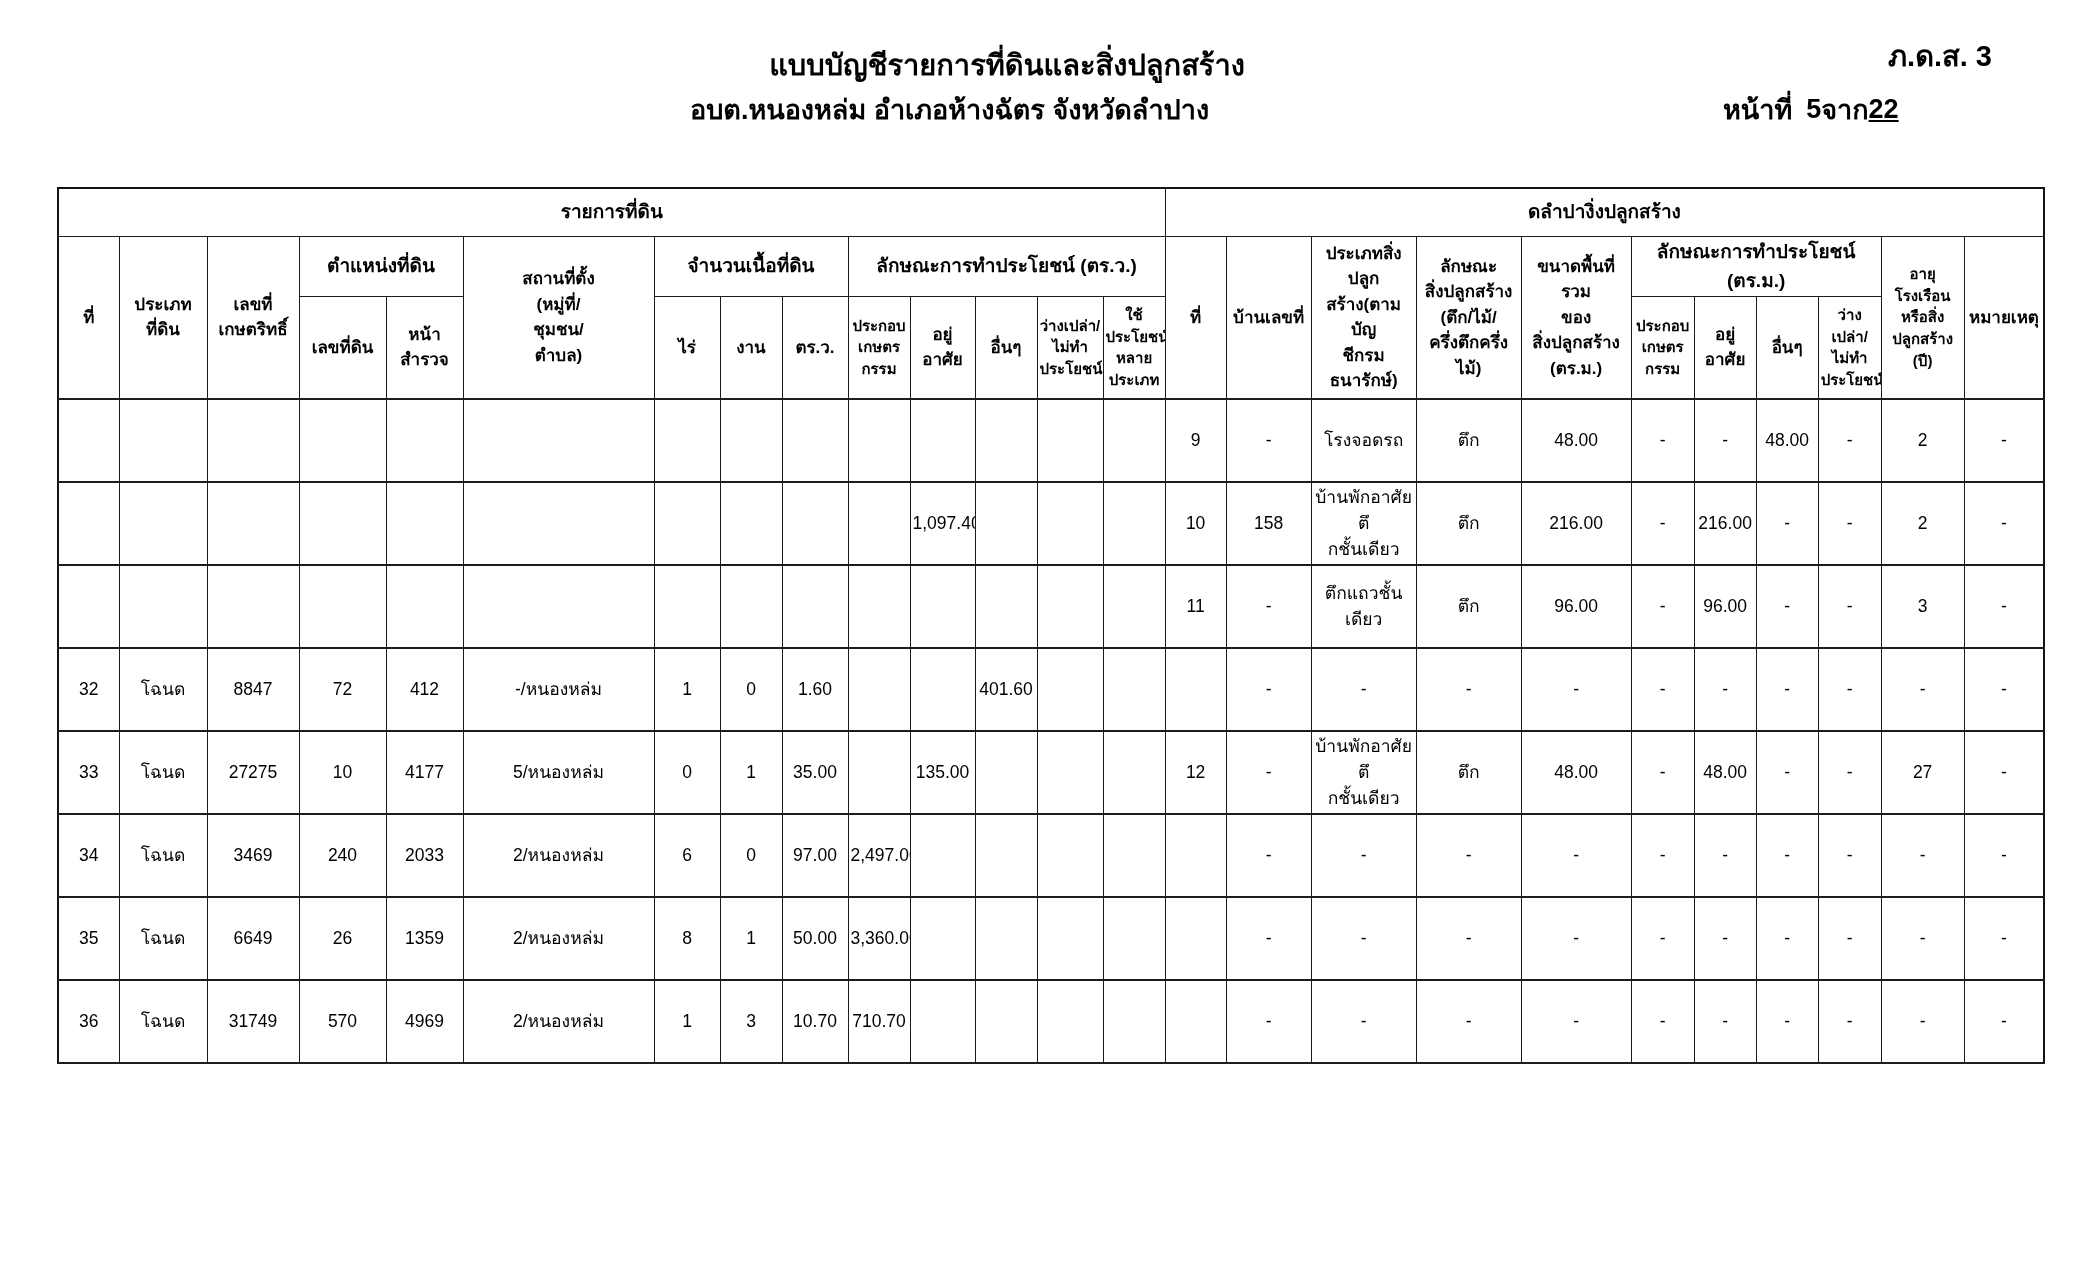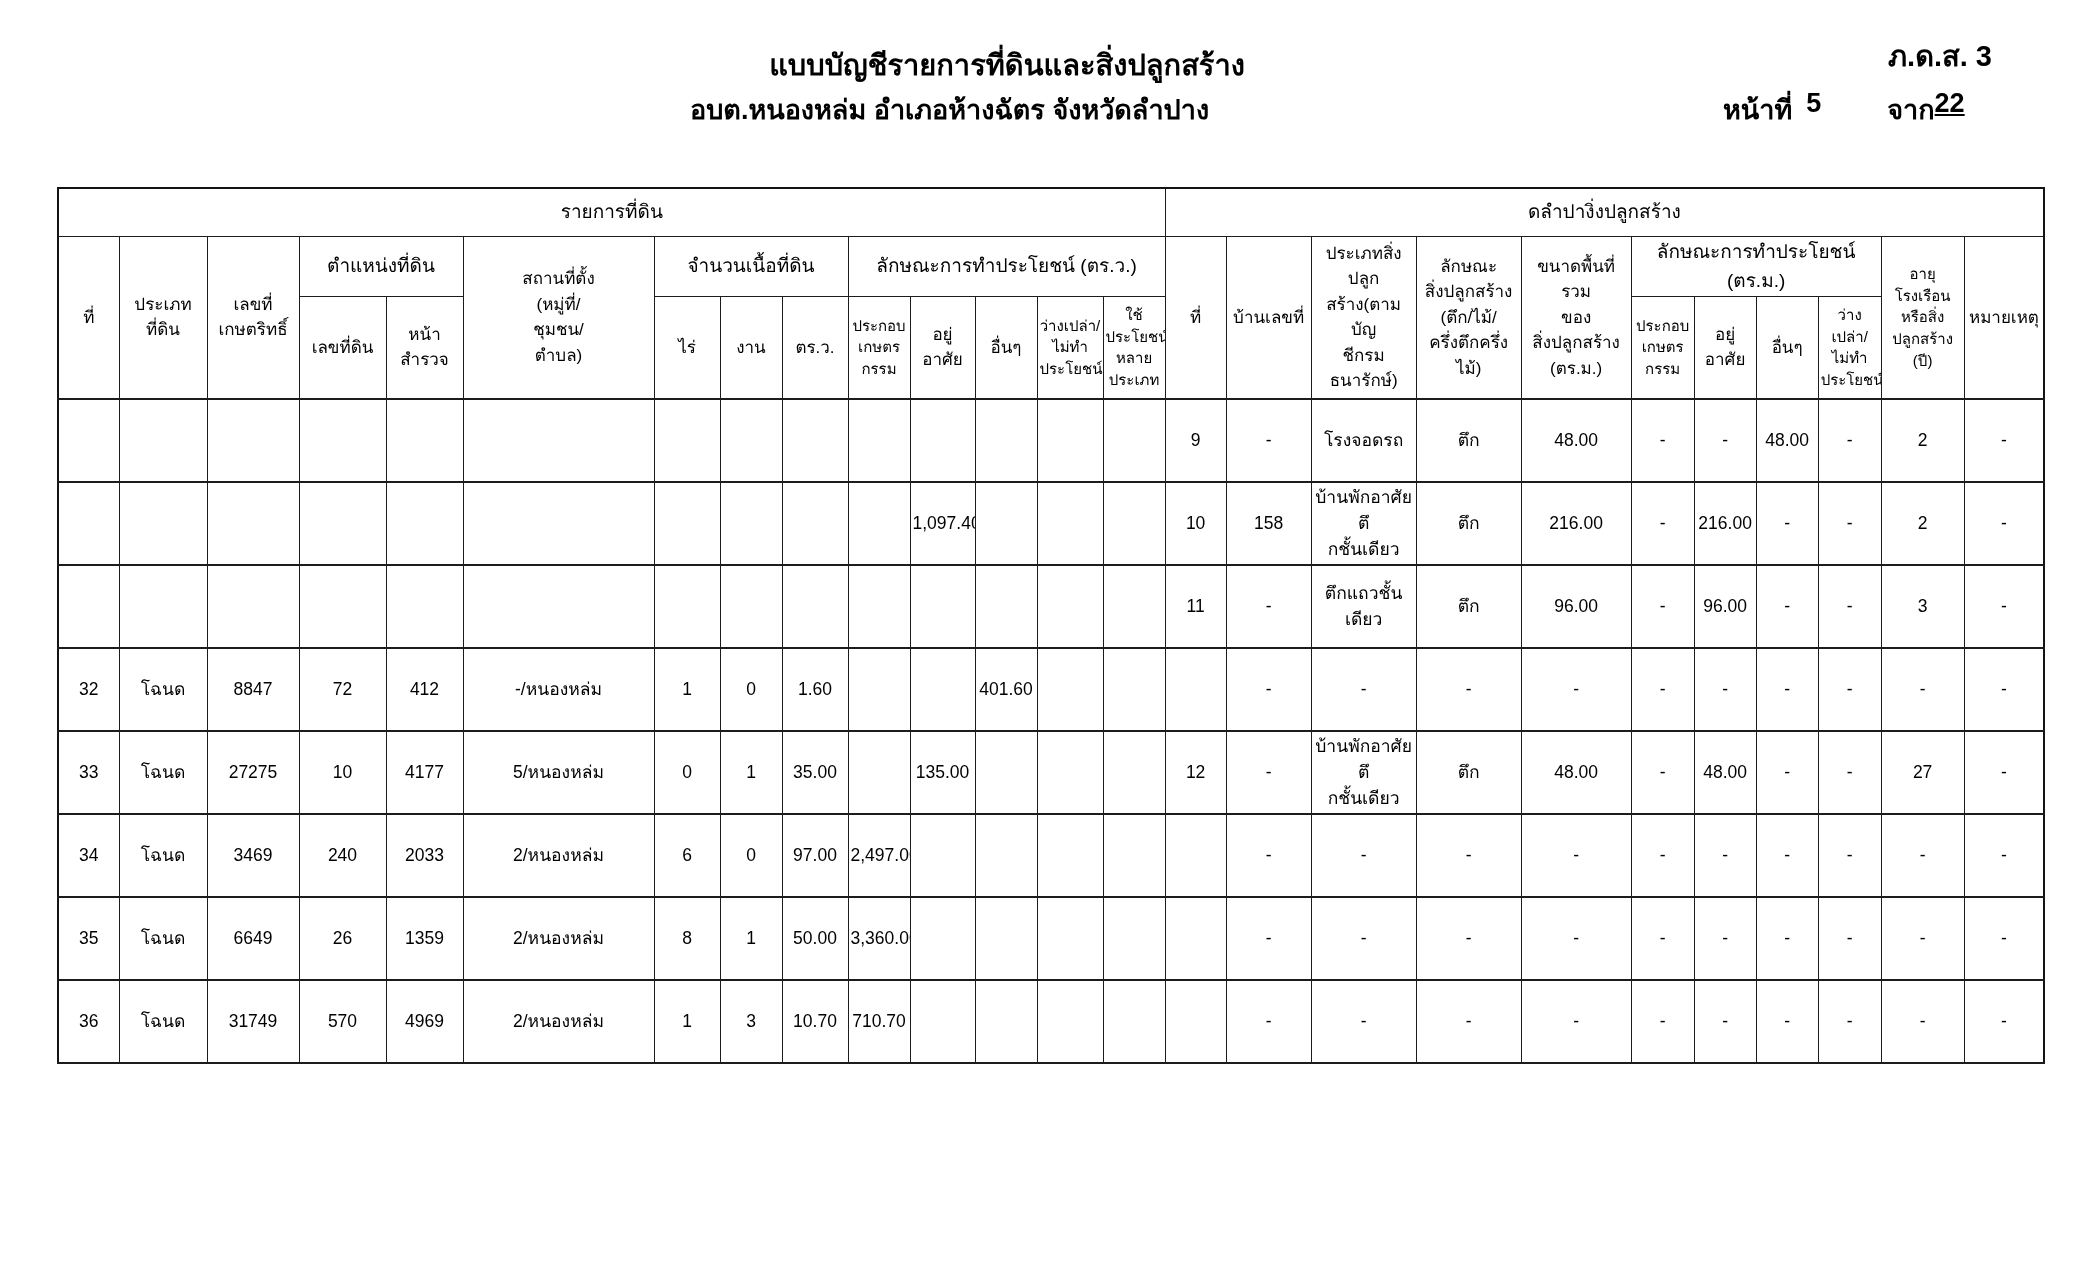--- a/index.html
+++ b/index.html
@@ -5,36 +5,36 @@
   html,body{margin:0;padding:0;}
   body{
     width:2100px;height:1275px;position:relative;background:#ffffff;color:#000;
     font-family:"Liberation Sans",sans-serif;
   }
   .title{position:absolute;top:30px;left:0;width:2014px;text-align:center;
          font-size:29px;font-weight:bold;margin-top:12px;}
   .form-code{position:absolute;top:33px;right:108px;font-size:29px;font-weight:bold;}
   .subtitle{position:absolute;top:88px;left:690px;font-size:27px;font-weight:bold;}
   .page-info{position:absolute;top:88px;left:1723px;font-size:27px;font-weight:bold;
-             display:flex;align-items:flex-start;}
+             display:flex;align-items:center;}
   .page-info .pnum{margin-left:14px;}
-  .page-info .of{margin-left:66px;}
+  .page-info .of{}
   .page-info .ptot{text-decoration:underline;}
 
   table.registry{
     position:absolute;left:57px;top:187px;width:1986px;
     border-collapse:collapse;table-layout:fixed;
     border:2px solid #141414;
   }
   .registry th,.registry td{
     border:1px solid #1c1c1c;text-align:center;vertical-align:middle;
     padding:1px 2px;white-space:pre-line;overflow:hidden;
     font-size:17.5px;line-height:1.5;
   }
-  .registry thead th{font-weight:normal;}
+  .registry thead th{font-weight:bold;}
   .registry tr.band th{height:45px;font-size:19px;}
   .registry tr.h2{height:49px;}
   .registry tr.h3{height:102px;}
   .registry thead th.grp{font-size:19px;}
   .registry thead th.md{font-size:17px;}
   .registry thead th.sm{font-size:15px;line-height:1.45;}
   .registry tbody tr{height:83px;}
   .registry tbody td{border-top-width:2px;}
   .registry tbody tr:last-child td{border-bottom-width:2px;}
 </style>

